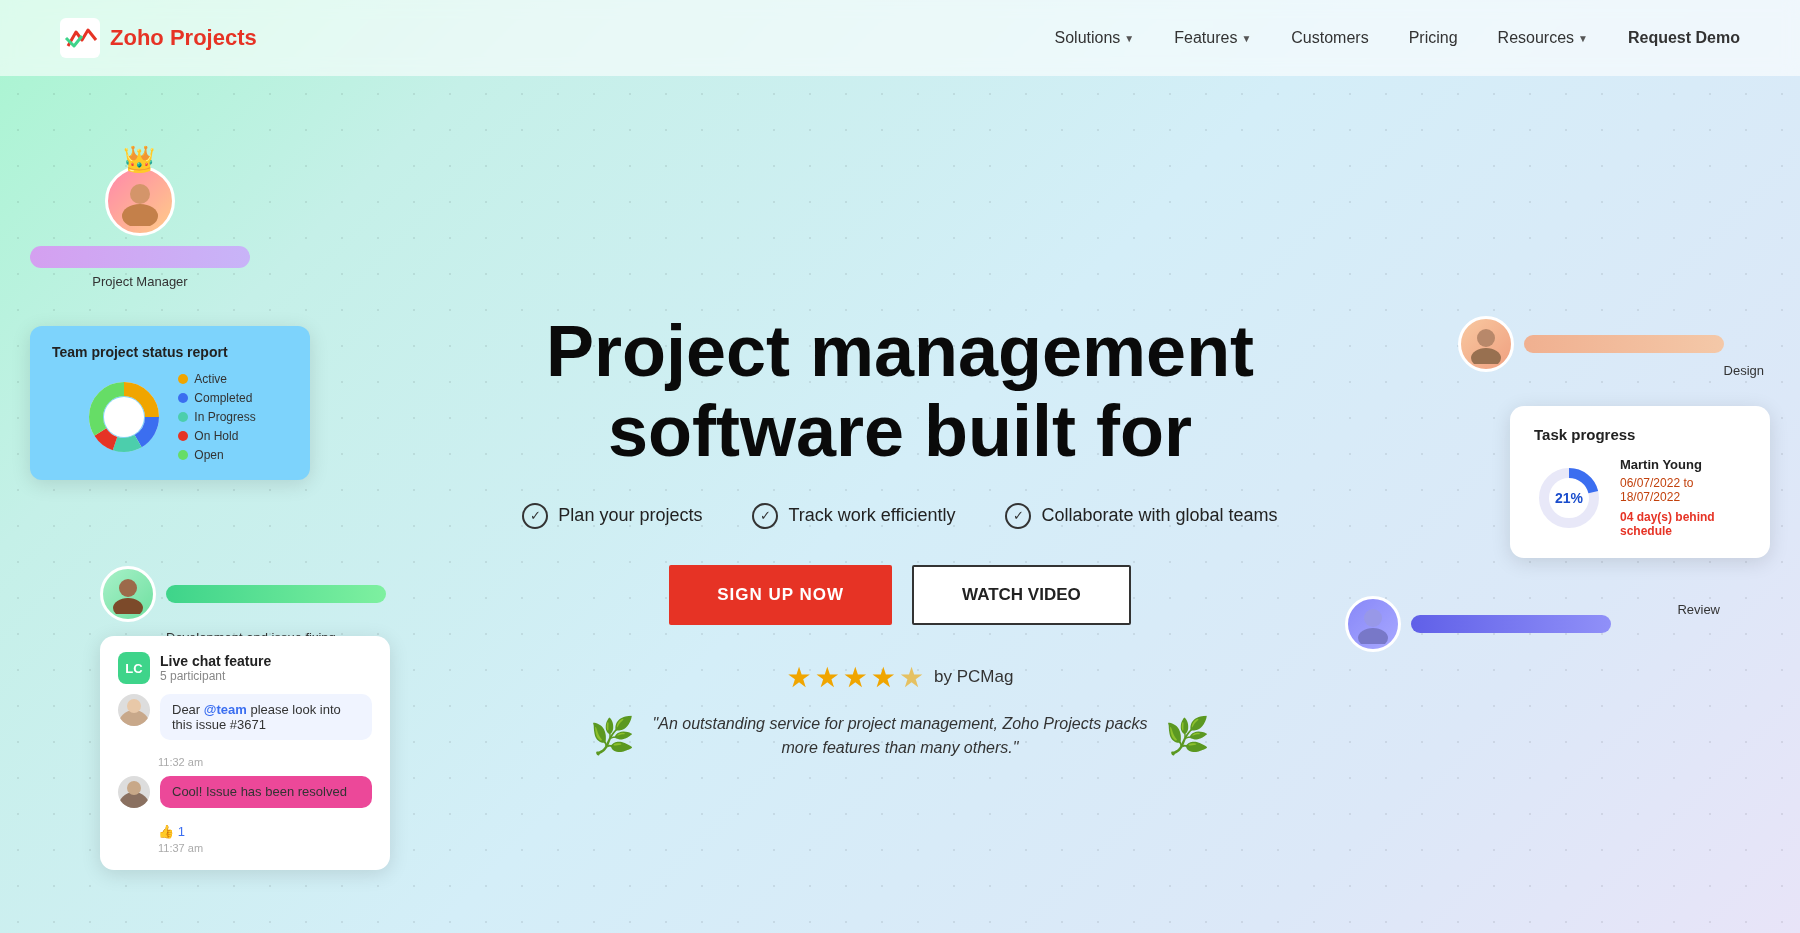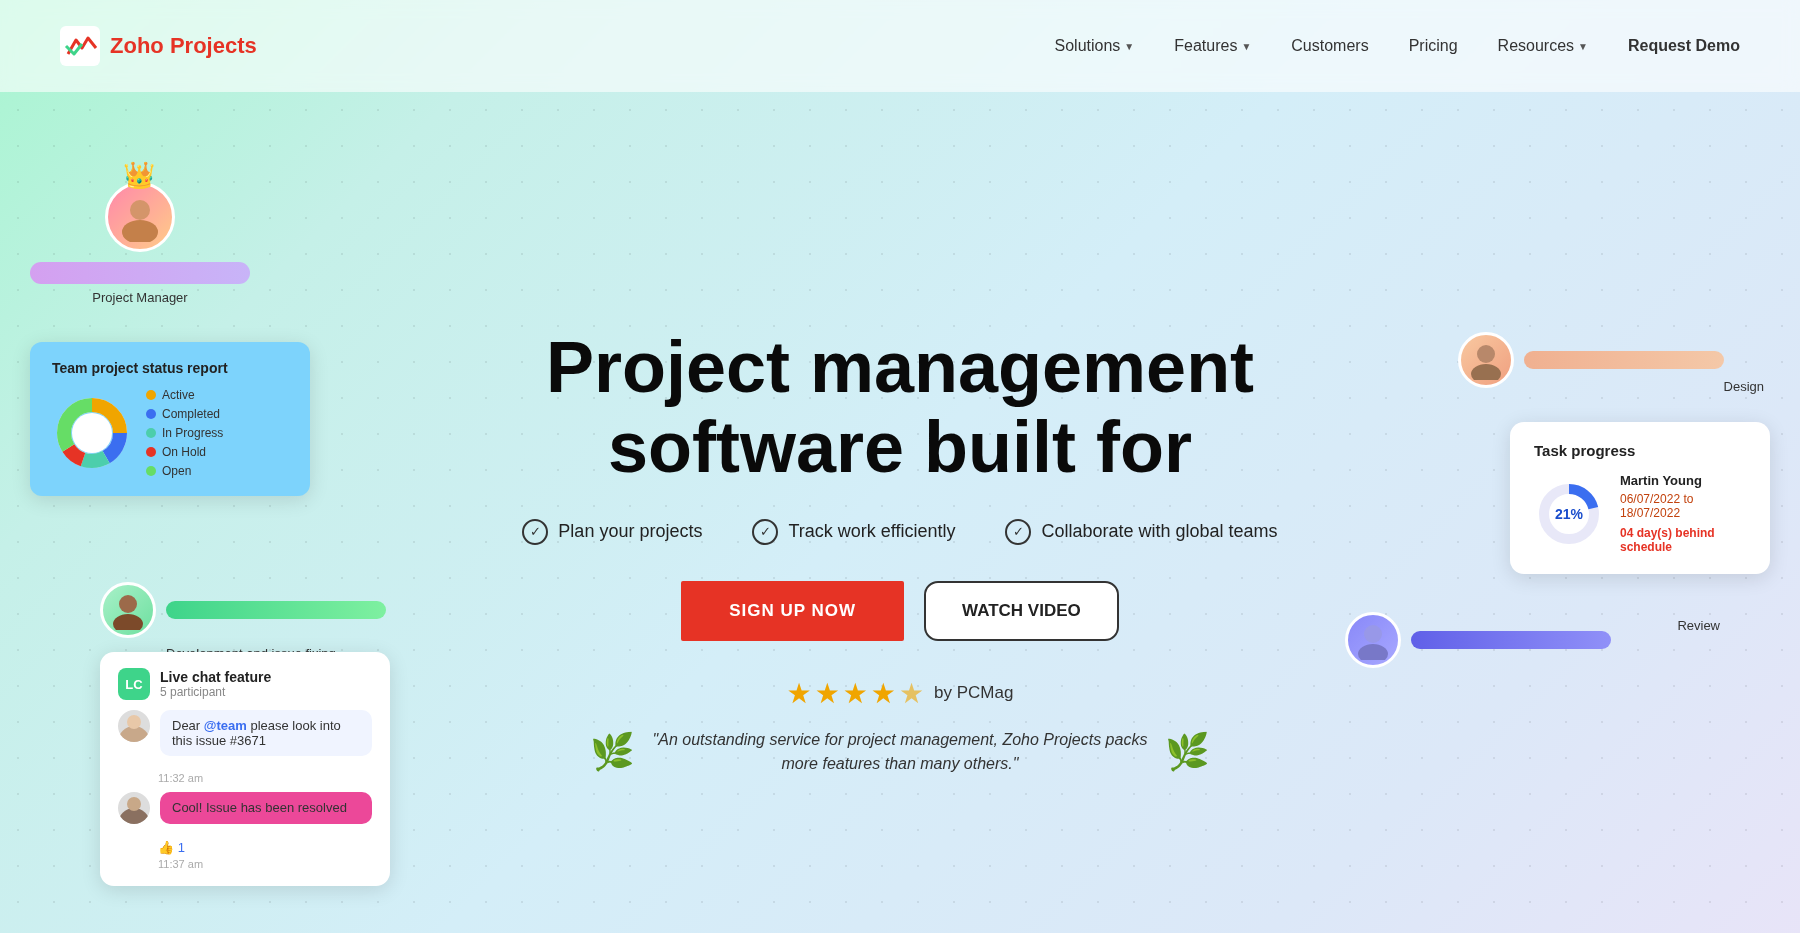--- a/index.html
+++ b/index.html
@@ -11,21 +11,21 @@
       background: linear-gradient(135deg, #a8f5d0 0%, #c5f0e8 20%, #d4eef8 50%, #dce8f8 80%, #e8e4f8 100%);
       position: relative;
     }
 
     
     .navbar {
       display: flex;
       align-items: center;
       justify-content: space-between;
       padding: 0 60px;
-      height: 92px;
+      height: 76px;
       background: rgba(255,255,255,0.6);
       backdrop-filter: blur(8px);
       position: relative;
       z-index: 100;
     }
     .logo {
       display: flex;
       align-items: center;
       gap: 10px;
     }
@@ -136,24 +136,24 @@
       padding: 18px 48px;
       border: none;
       cursor: pointer;
       border-radius: 2px;
     }
     .btn-watch {
       background: #fff;
       color: #222;
       font-size: 17px;
       font-weight: 600;
-      padding: 18px 36px;
+      padding: 18px 48px;
       border: 2px solid #333;
       cursor: pointer;
-      border-radius: 14px;
+      border-radius: 2px;
     }
 
     .hero-rating {
       display: flex;
       align-items: center;
       gap: 10px;
       margin-top: 36px;
       z-index: 10;
       position: relative;
     }
@@ -262,20 +262,21 @@
     .report-title {
       font-size: 14px;
       font-weight: 600;
       color: #222;
       margin-bottom: 12px;
     }
     .report-body {
       display: flex;
       gap: 14px;
       align-items: center;
+      justify-content: center;
     }
     .donut-chart {
       width: 80px;
       height: 80px;
       flex-shrink: 0;
     }
     .report-legend {
       display: flex;
       flex-direction: column;
       gap: 5px;

